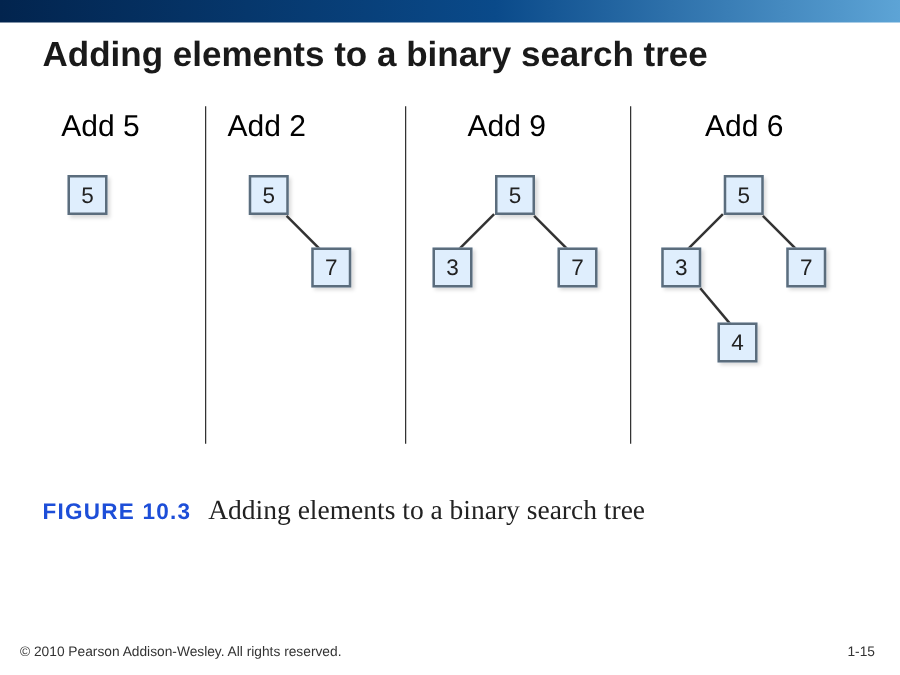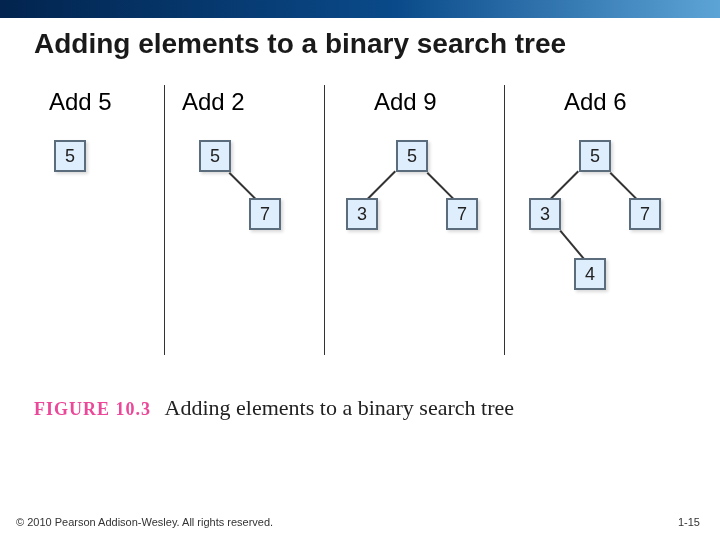--- a/index.html
+++ b/index.html
@@ -65,24 +65,24 @@
     height: 2px;
     transform-origin: 0 0;
   }
   .caption {
     position: absolute;
     top: 395px;
     left: 34px;
     font-size: 20px;
   }
   .caption .fig-label {
-    font-family: Liberation Serif, serif;
+    font-family: Liberation Sans, sans-serif;
     font-weight: bold;
     letter-spacing: 1px;
-    color: #ec4899;
+    color: #1d4ed8;
     font-size: 18px;
   }
   .caption .fig-title {
     font-family: Georgia, 'Times New Roman', serif;
     color: #222;
     font-size: 22px;
     margin-left: 8px;
   }
   .copyright {
     position: absolute;

